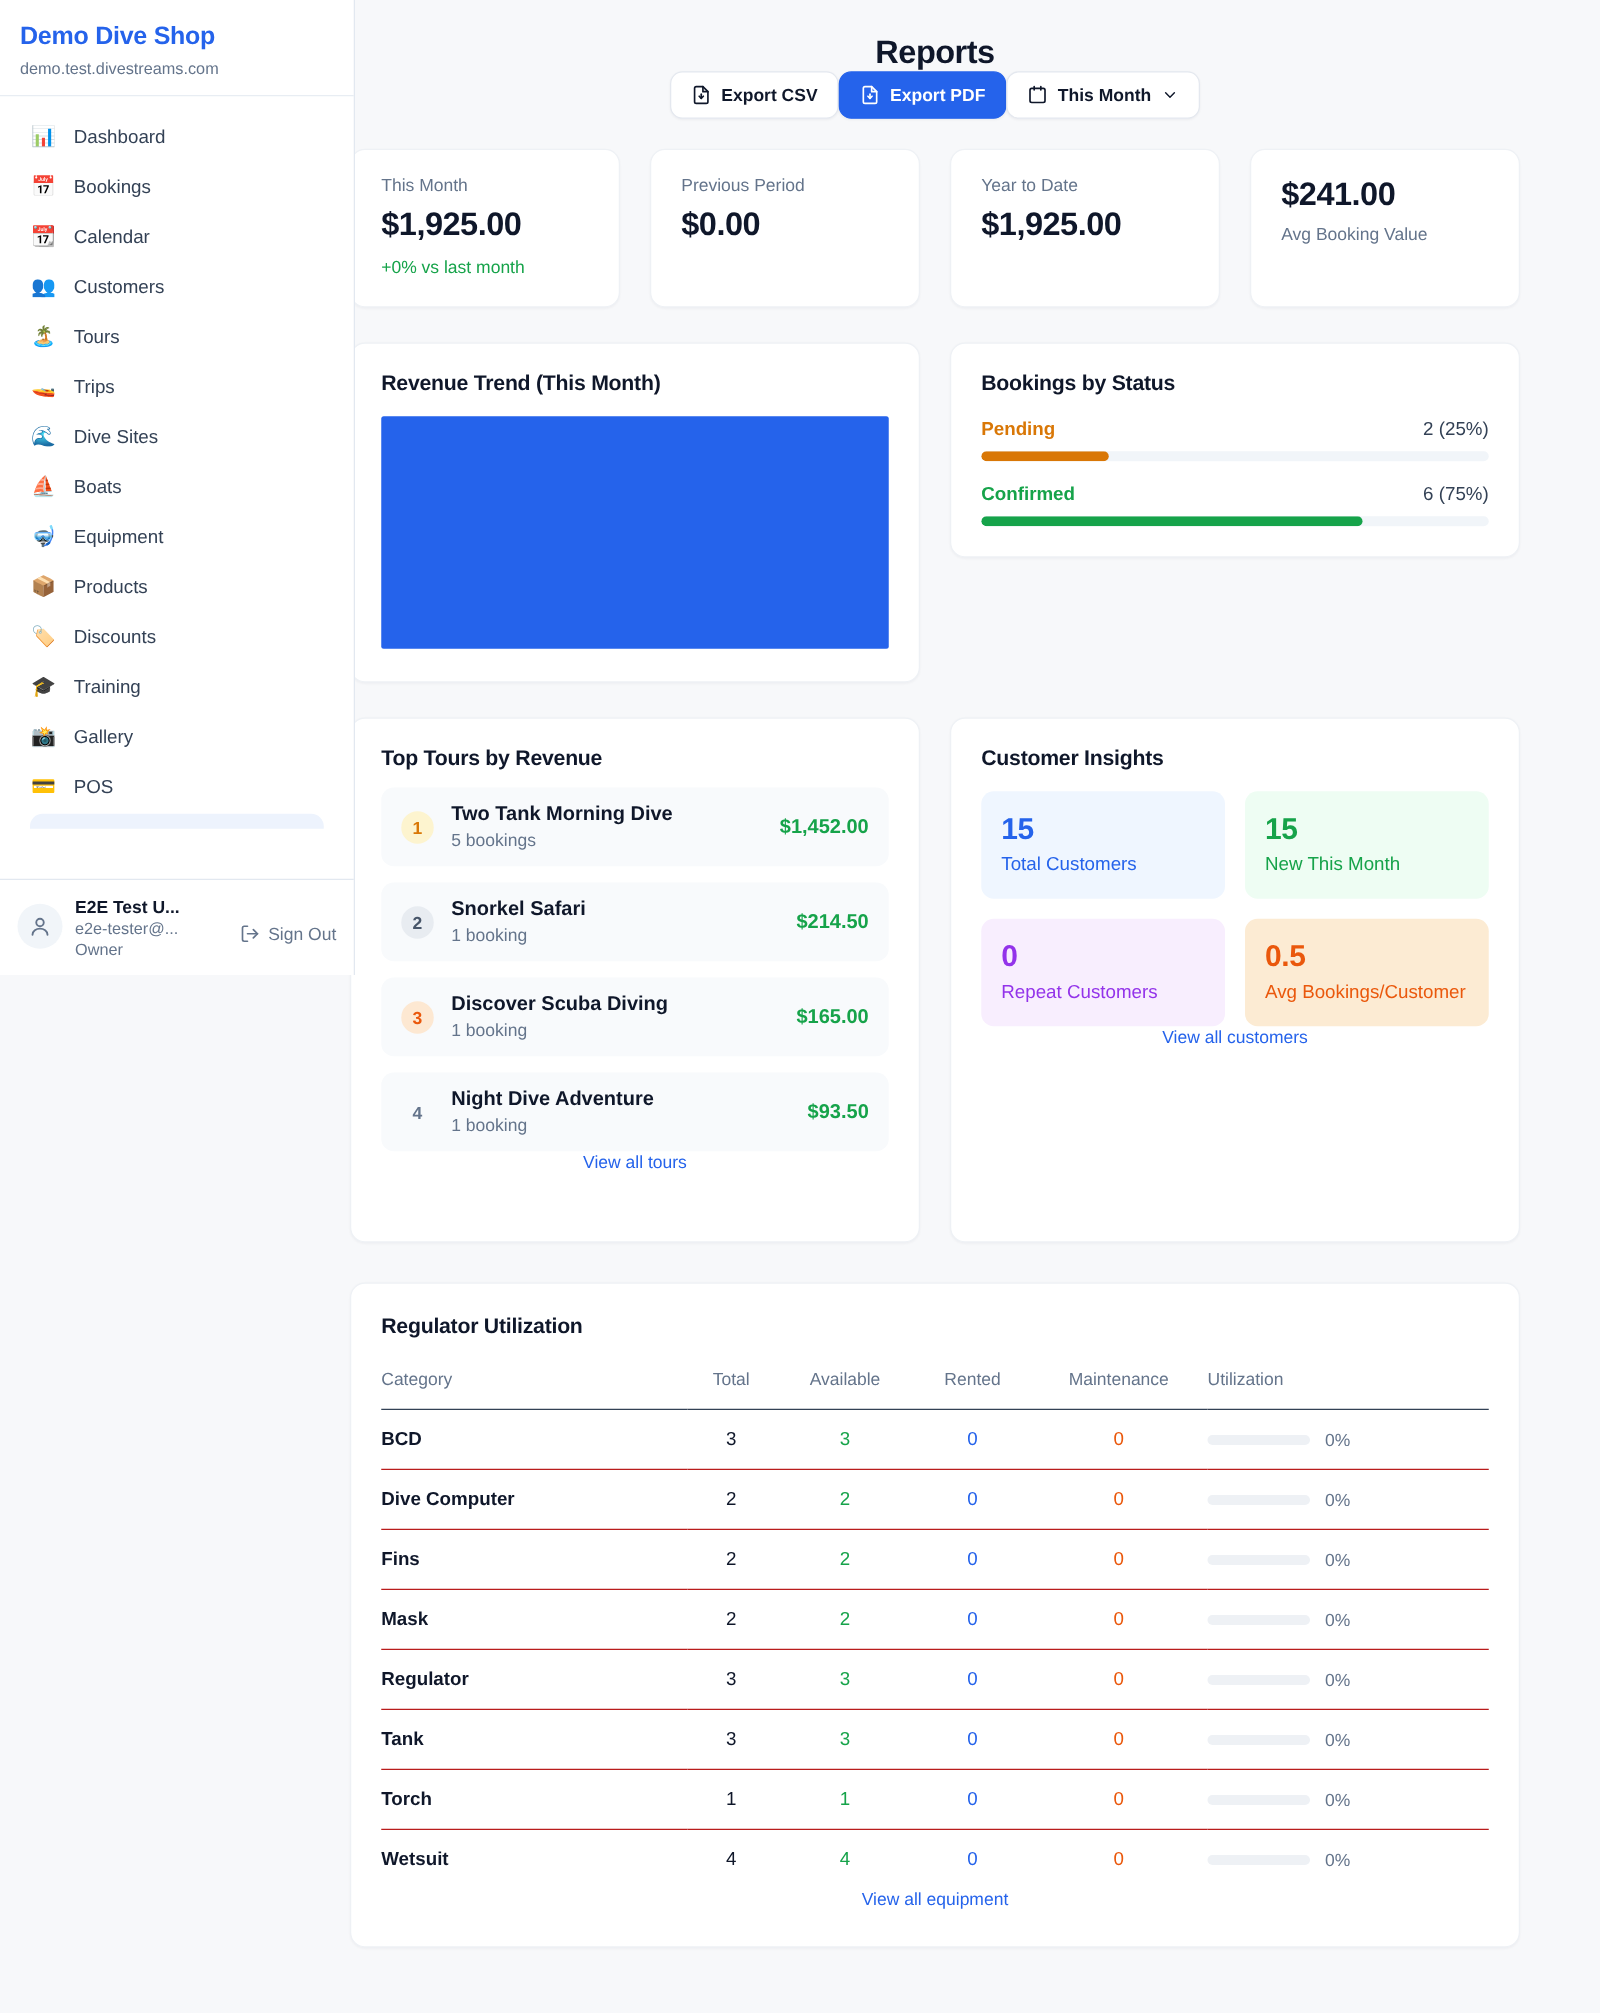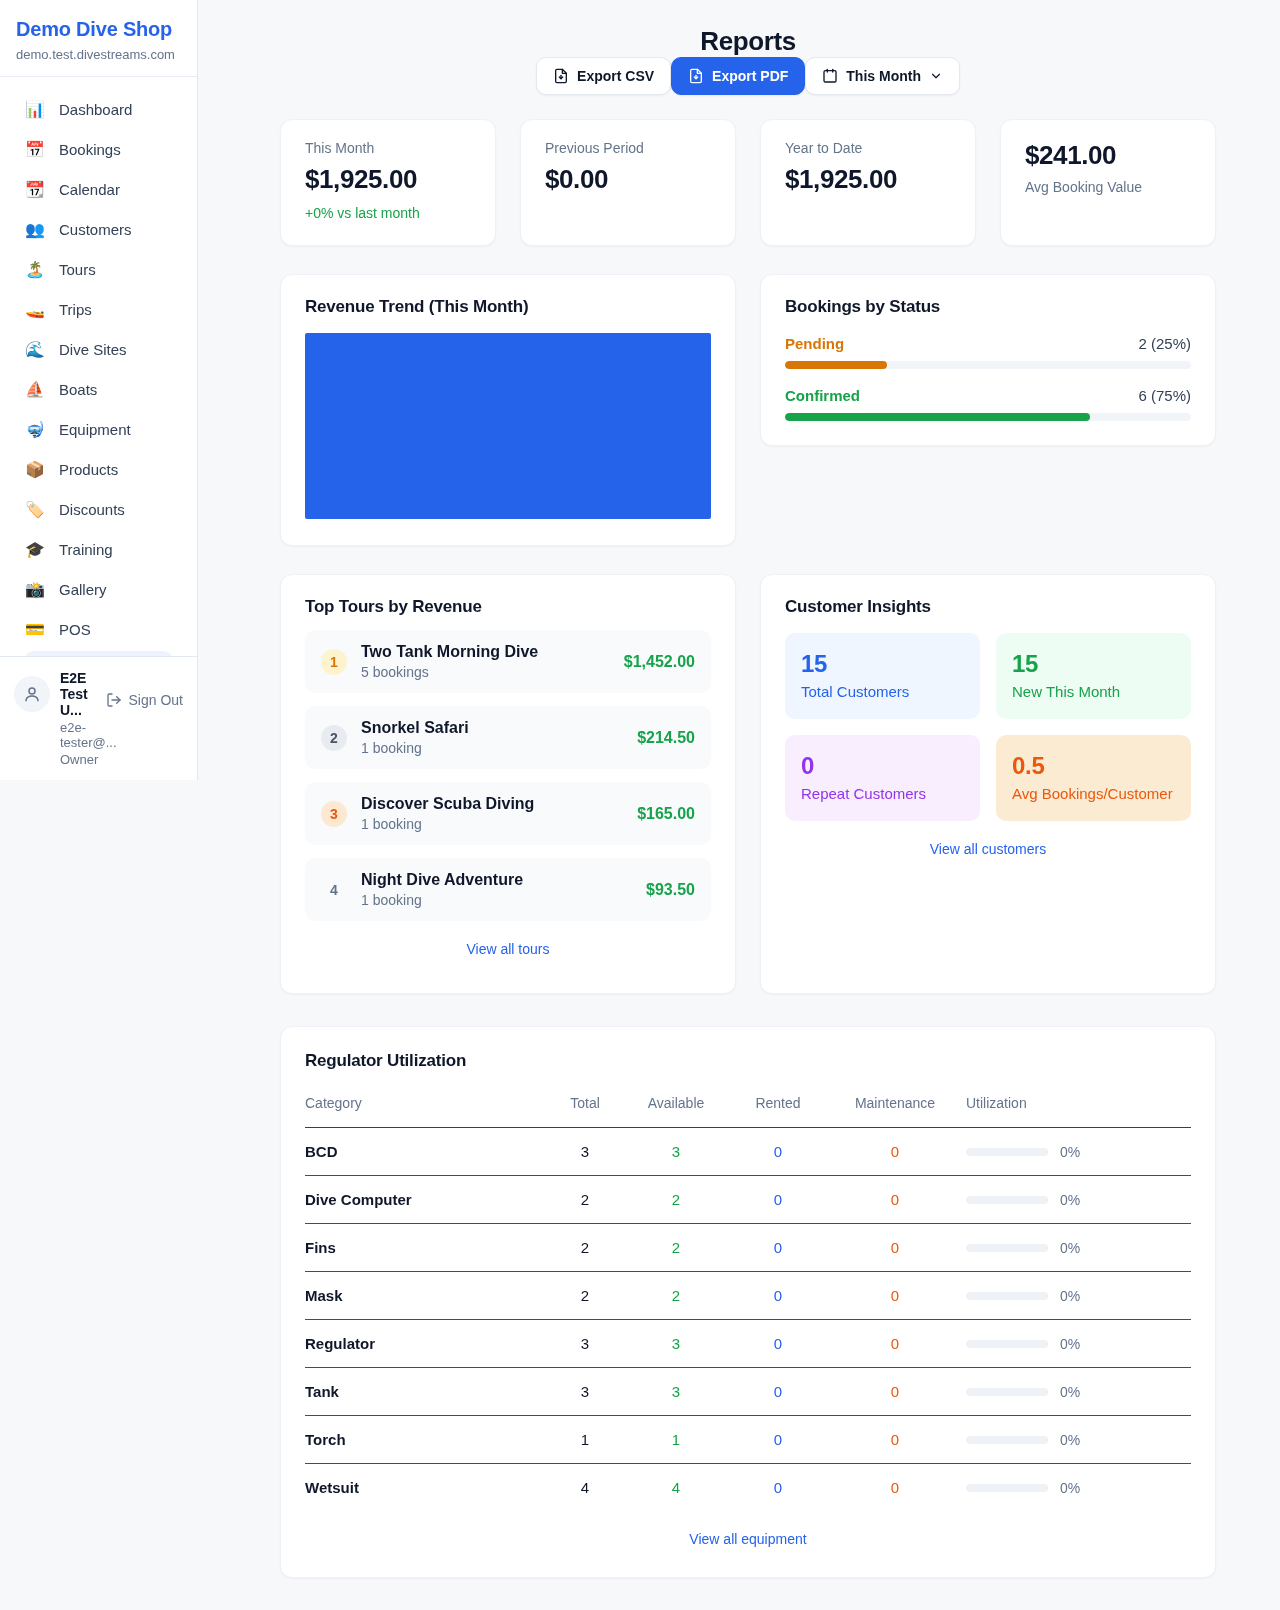--- a/index.html
+++ b/index.html
@@ -7,21 +7,21 @@
   body {
     font-family:"Liberation Sans", sans-serif;
     background:#f7f8fa;
     color:#0f172a;
     min-height:1610px;
     position:relative;
   }
   
   .sidebar {
     position:absolute; top:0; left:0;
-    width:198px; height:780px;
+    width:284px; height:780px;
     background:#fff;
     border-right:1px solid #e2e8f0;
     display:flex; flex-direction:column;
     z-index:5;
   }
   .brand { padding:18px 16px 14px 16px; border-bottom:1px solid #e8edf3; }
   .brand-title { color:#2563eb; font-size:20px; font-weight:700; letter-spacing:-0.2px; }
   .brand-sub { color:#64748b; font-size:13px; margin-top:6px; }
   .nav { flex:1; padding:14px 12px 0 12px; overflow:hidden; position:relative; }
   .nav-item {
@@ -110,21 +110,21 @@
     font-size:14px; font-weight:600; flex:0 0 26px;
   }
   .rank.r1 { background:#fdf4cf; color:#d97706; }
   .rank.r2 { background:#e8ecf1; color:#475569; }
   .rank.r3 { background:#fde8d2; color:#ea580c; }
   .rank.r4 { background:transparent; color:#64748b; }
   .tour-name { font-size:16px; font-weight:600; color:#0f172a; }
   .tour-sub { font-size:14px; color:#64748b; margin-top:3px; }
   .tour-amount { margin-left:auto; font-size:16px; font-weight:700; color:#16a34a; white-space:nowrap; }
   .view-all {
-    display:block; text-align:center; margin-top:20px;
+    display:block; text-align:center; 
     color:#2563eb; font-size:14px; text-decoration:none; cursor:pointer;
   }
   .insights-card { padding:22px 24px 24px 24px; min-height:420px; }
   .insights-grid { display:grid; grid-template-columns:1fr 1fr; gap:16px; margin-top:16px; }
   .tile { border-radius:10px; padding:17px 16px 19px 16px; }
   .tile-value { font-size:24px; font-weight:800; letter-spacing:-0.3px; }
   .tile-label { font-size:15px; margin-top:5px; }
   .tile.t-blue   { background:#eff6ff; } .tile.t-blue .tile-value,   .tile.t-blue .tile-label   { color:#2563eb; }
   .tile.t-green  { background:#eefdf3; } .tile.t-green .tile-value,  .tile.t-green .tile-label  { color:#16a34a; }
   .tile.t-purple { background:#f8eefe; } .tile.t-purple .tile-value, .tile.t-purple .tile-label { color:#9333ea; }

